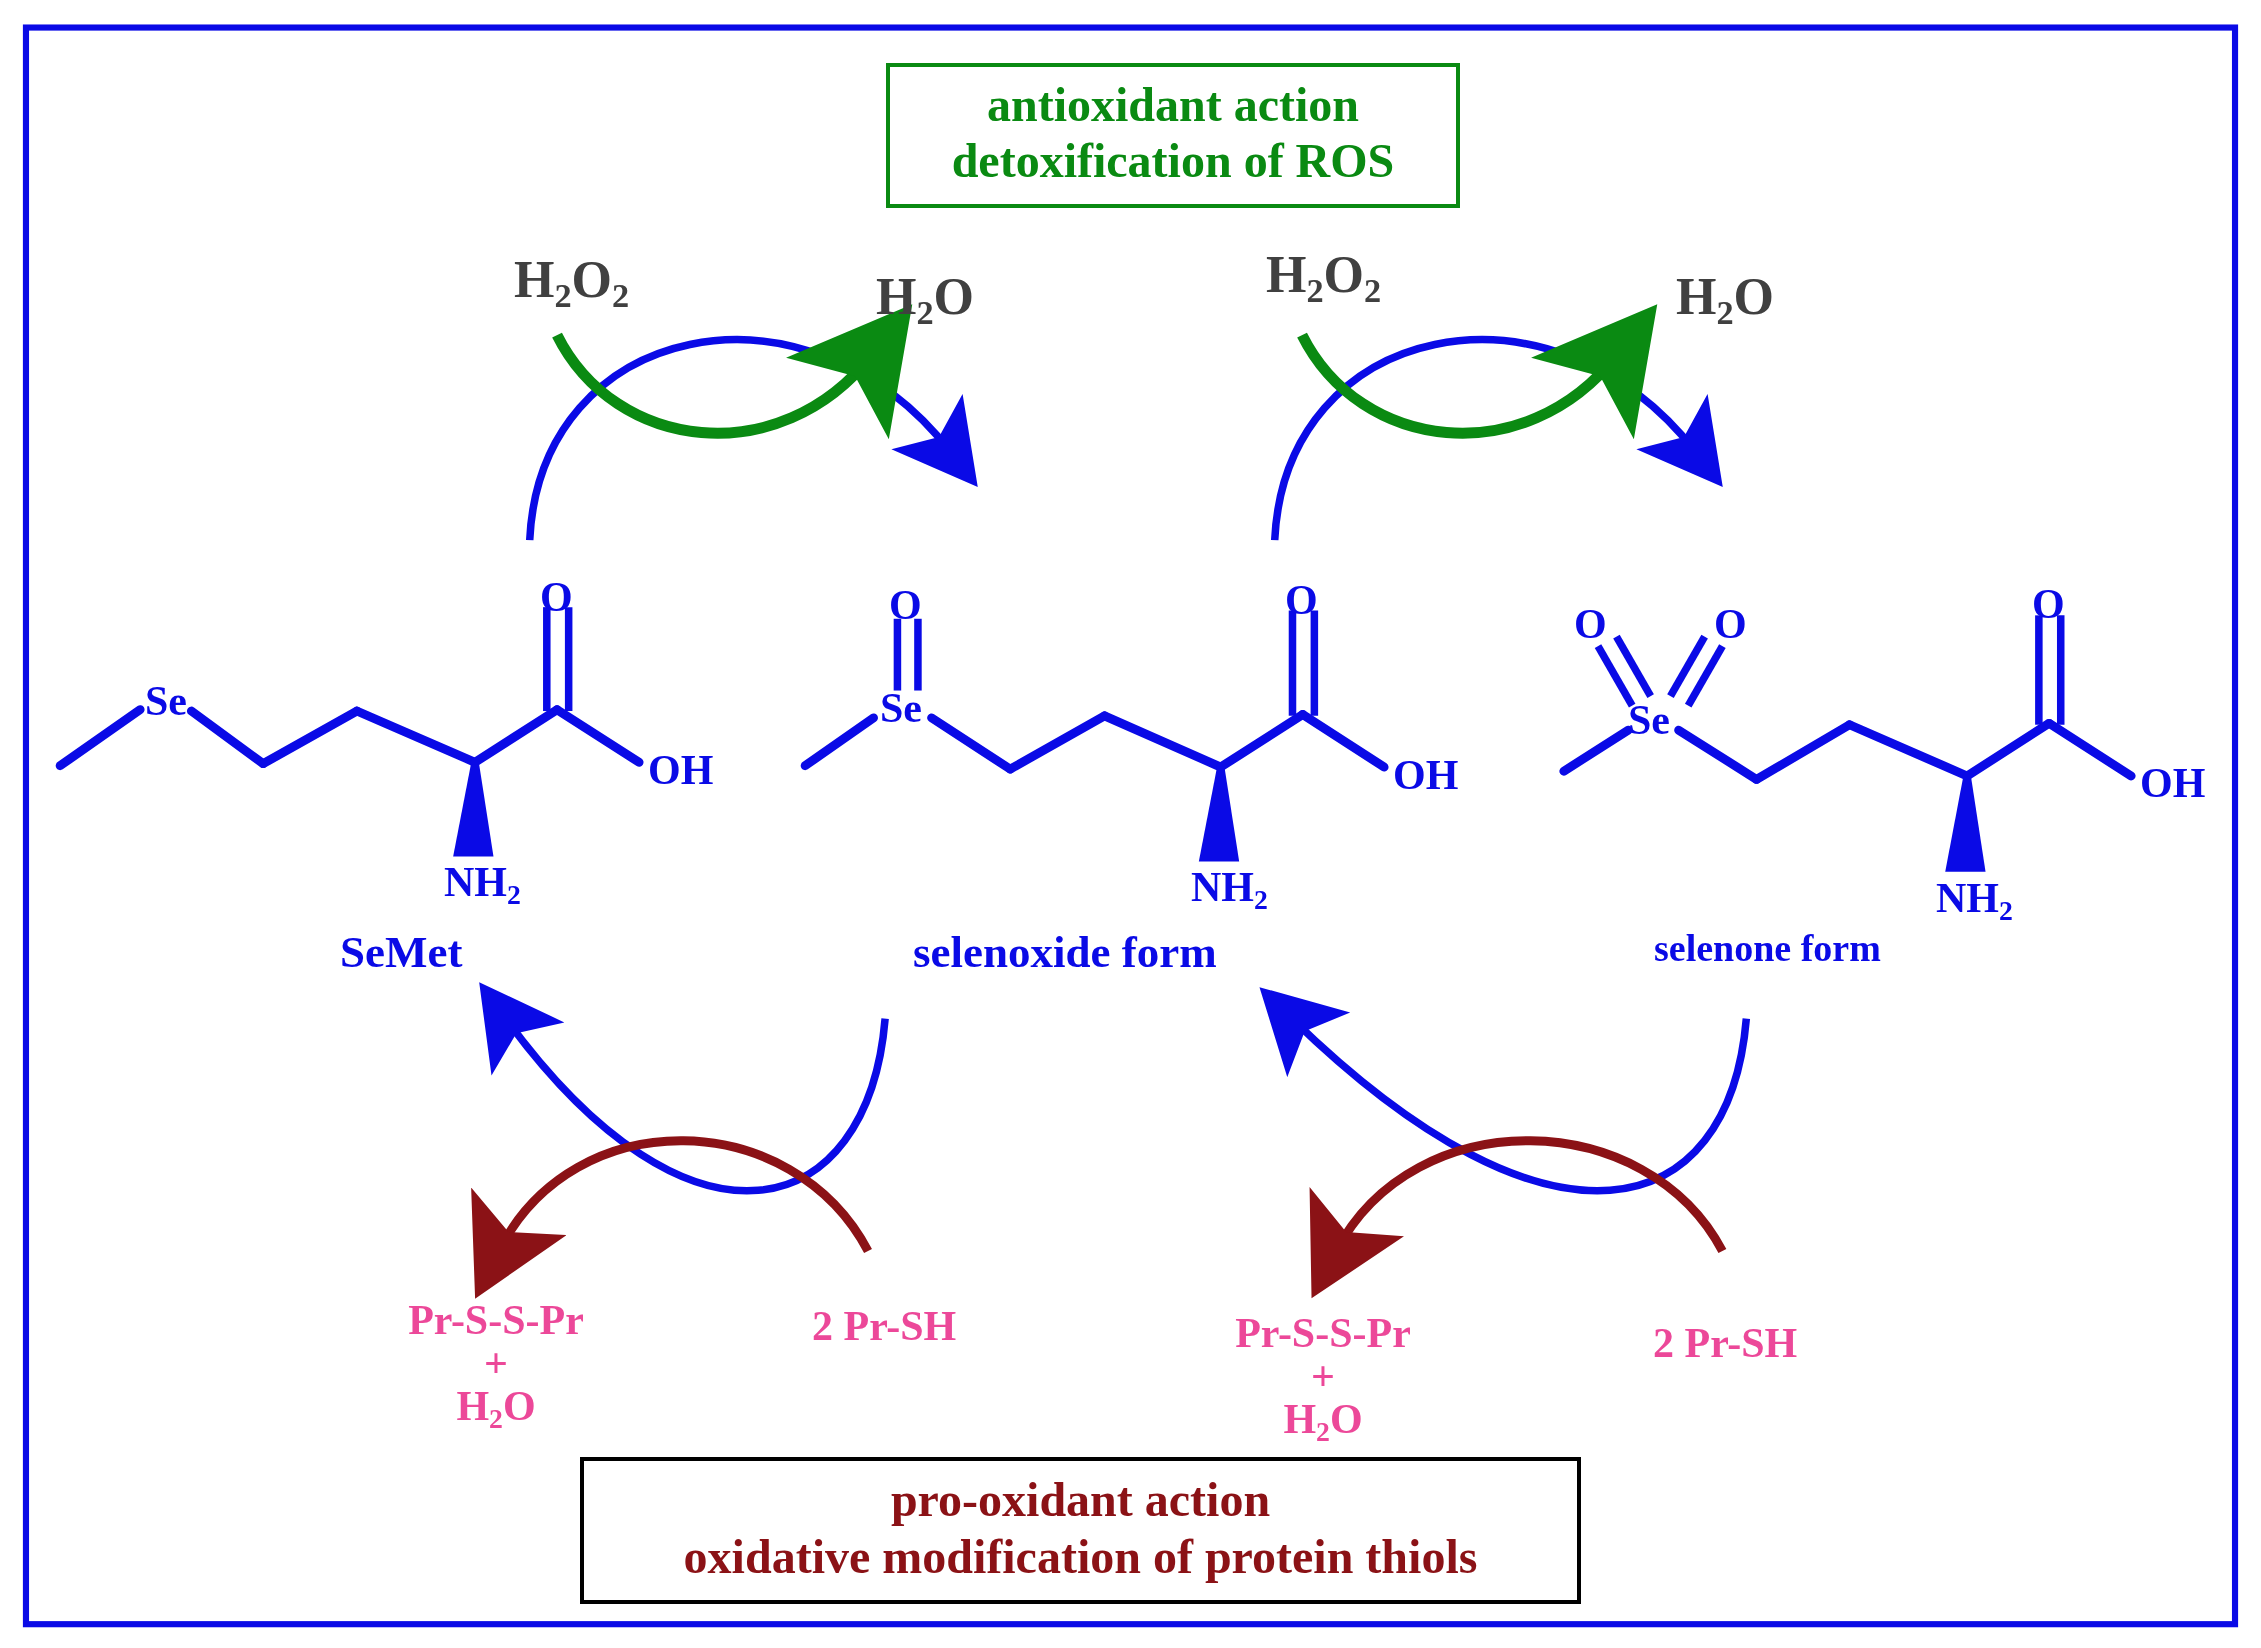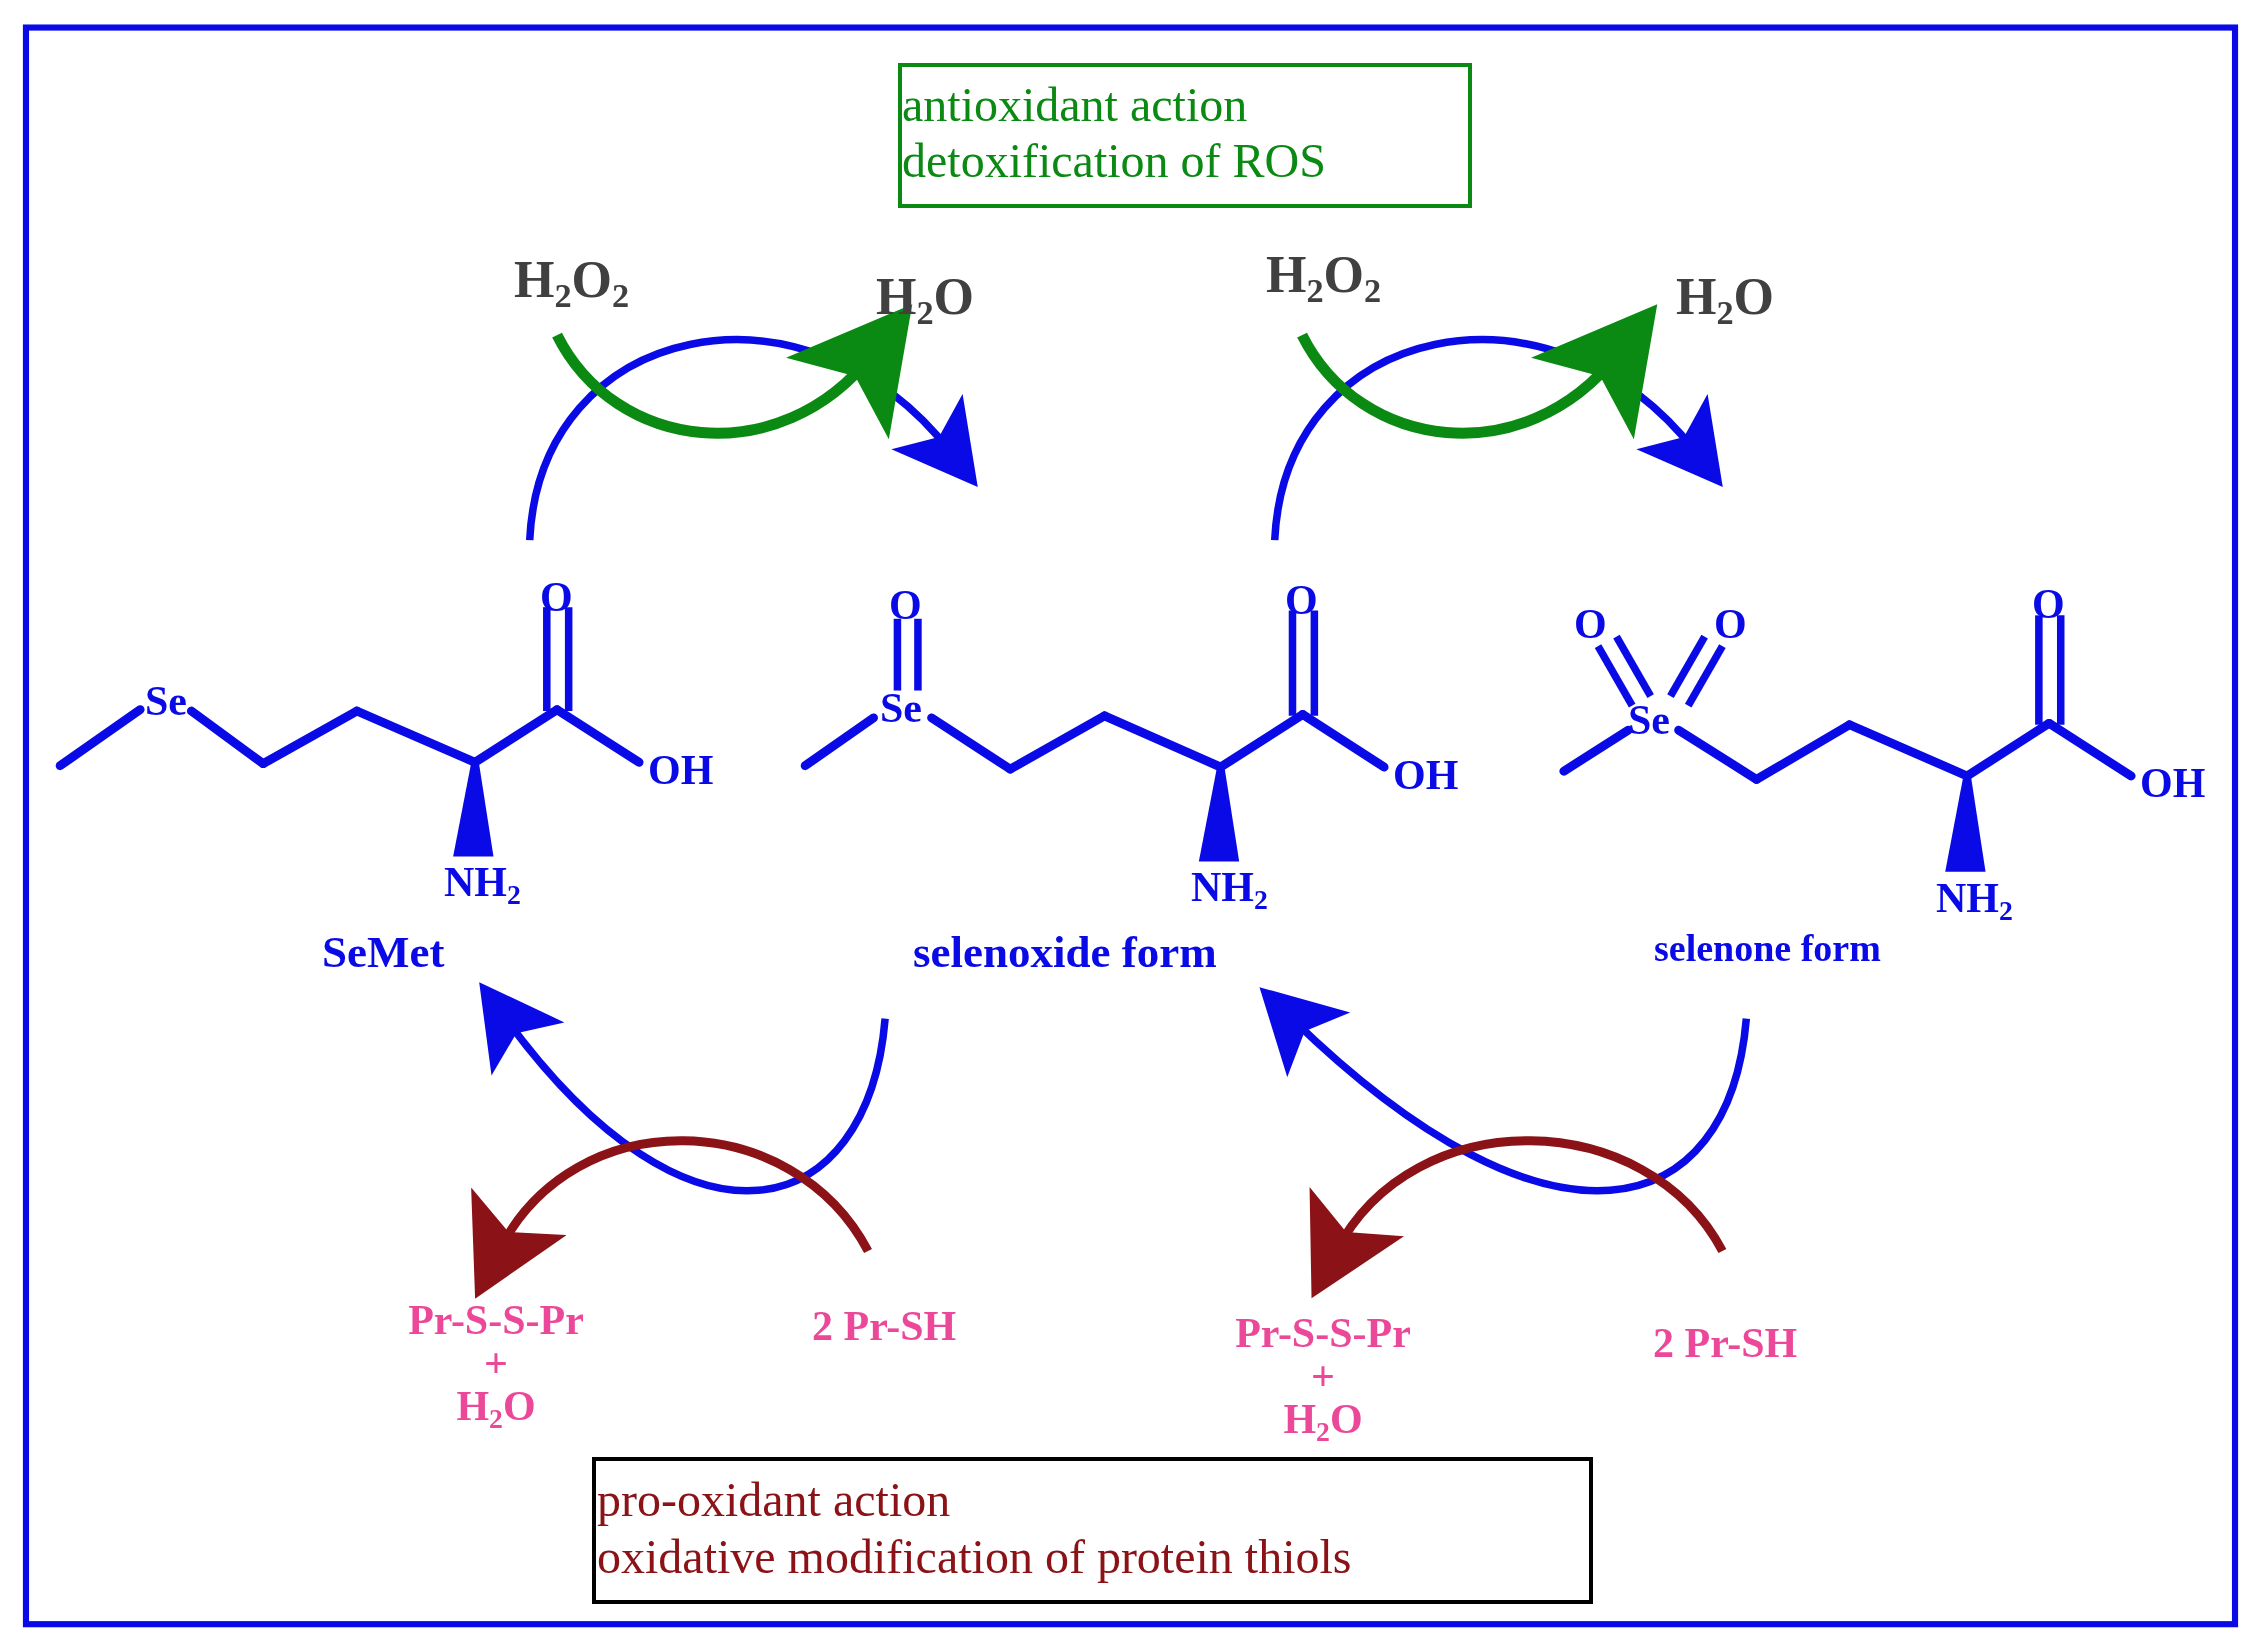--- a/index.html
+++ b/index.html
@@ -1,19 +1,19 @@
 <!DOCTYPE html>
 <html style="font-size:11px"><head>
 <meta charset="utf-8">
 <style>
   html,body{margin:0;padding:0;background:#ffffff;}
   #stage{position:relative;width:2261px;height:1649px;background:#ffffff;
          font-family:"Liberation Serif","DejaVu Serif",serif;}
   svg#canvas{position:absolute;left:0;top:0;width:2261px;height:1649px;}
-  .boxlabel{position:absolute;line-height:1.18;font-weight:normal;margin-left:12px;}
+  .boxlabel{position:absolute;text-align:center;line-height:1.18;font-weight:bold;}
   .greenbox{border:4.1px solid #0a8a12;background:#ffffff;color:#0a8a12;}
   .blackbox{border:4.8px solid #000000;background:#ffffff;color:#8B1216;}
   .boxline{display:block;white-space:nowrap;}
   .txt{position:absolute;white-space:nowrap;font-weight:bold;}
   .green{color:#404040;}
   .blue{color:#0a0ae6;}
   .dred{color:#ec4899;}
   sub{font-size:0.66em;vertical-align:-0.28em;}
   .stack{position:absolute;text-align:center;font-weight:bold;line-height:1.02;}
 </style>
@@ -128,21 +128,21 @@
   <div class="txt green" style="left:514px;top:250px;font-size:52px;">H<sub>2</sub>O<sub>2</sub></div>
   <div class="txt green" style="left:876px;top:267px;font-size:52px;">H<sub>2</sub>O</div>
 
   <div class="txt green" style="left:1266px;top:245px;font-size:52px;">H<sub>2</sub>O<sub>2</sub></div>
   <div class="txt green" style="left:1676px;top:267px;font-size:52px;">H<sub>2</sub>O</div>
 
   <div class="txt blue" style="left:145px;top:677px;font-size:42px;">Se</div>
   <div class="txt blue" style="left:540px;top:573px;font-size:42px;">O</div>
   <div class="txt blue" style="left:648px;top:746px;font-size:42px;">OH</div>
   <div class="txt blue" style="left:444px;top:858px;font-size:42px;">NH<sub>2</sub></div>
-  <div class="txt blue" style="left:322px;top:926px;font-size:45px;">SeMet</div>
+  <div class="txt blue" style="left:340px;top:926px;font-size:45px;">SeMet</div>
 
   <div class="txt blue" style="left:880px;top:684px;font-size:42px;">Se</div>
   <div class="txt blue" style="left:889px;top:581px;font-size:42px;">O</div>
   <div class="txt blue" style="left:1285px;top:576px;font-size:42px;">O</div>
   <div class="txt blue" style="left:1393px;top:751px;font-size:42px;">OH</div>
   <div class="txt blue" style="left:1191px;top:863px;font-size:42px;">NH<sub>2</sub></div>
   <div class="txt blue" style="left:913px;top:926px;font-size:45px;">selenoxide form</div>
 
   <div class="txt blue" style="left:1628px;top:696px;font-size:42px;">Se</div>
   <div class="txt blue" style="left:1574px;top:600px;font-size:42px;">O</div>

